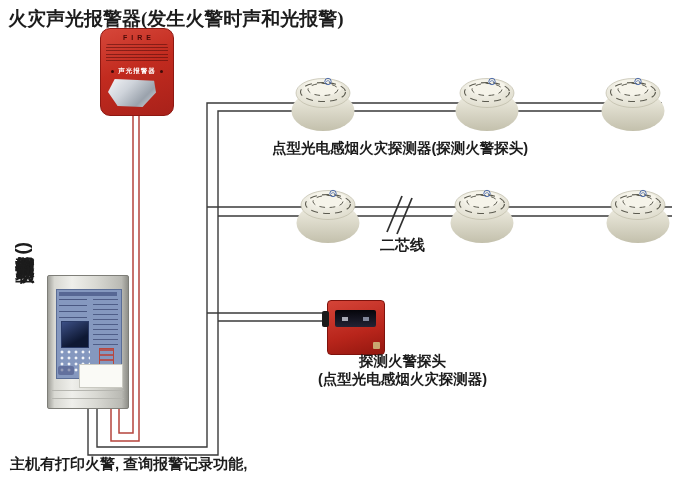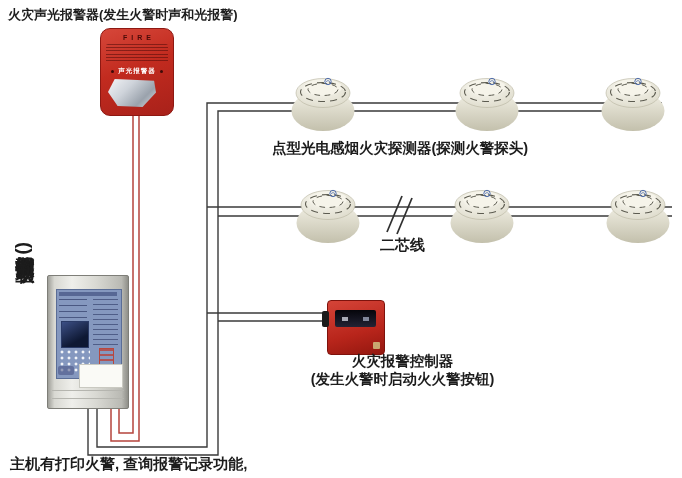--- a/index.html
+++ b/index.html
@@ -95,21 +95,21 @@
     background:rgba(70,80,130,.55);border-radius:2px;
   }
   .controller .printer{
     position:absolute;left:31px;top:88px;width:42px;height:22px;
     background:#fafaf6;border:1px solid #c9c9c1;
   }
   .controller .seam1{position:absolute;left:4px;right:4px;top:114px;height:1px;background:#b5b5af;}
   .controller .seam2{position:absolute;left:4px;right:4px;top:122px;height:1px;background:#b5b5af;}
 
   
-  .title-caption{left:8px;top:6px;font-size:13px;}
+  .title-caption{left:8px;top:6px;font-size:19px;font-family:Liberation Serif, serif;}
   .detector-caption{left:272px;top:139px;font-size:14.5px;}
   .wire-caption{left:380px;top:236px;font-size:15px;}
   .mcp-caption{left:285px;top:352px;width:235px;text-align:center;font-size:14.5px;line-height:18px;}
   .footer-caption{left:2px;top:455px;font-size:15px;margin-left:8px;}
   .controller-caption{
     left:12px;top:242px;height:228px;font-size:19px;
     writing-mode:vertical-rl;
   }
 </style>
 </head>
@@ -196,17 +196,17 @@
   <div class="logo-mark"></div>
   <div class="printer"></div>
   <div class="seam1"></div>
   <div class="seam2"></div>
 </div>
 
 <div class="abs caption title-caption">火灾声光报警器(发生火警时声和光报警)</div>
 <div class="abs caption detector-caption">点型光电感烟火灾探测器(探测火警探头)</div>
 <div class="abs caption wire-caption">二芯线</div>
 <div class="abs caption mcp-caption">
-  <div>火灾报警控制器</div>
-  <div>(发生火警时启动火火警按钮)</div>
+  <div>探测火警探头</div>
+  <div>(点型光电感烟火灾探测器)</div>
 </div>
 <div class="abs caption controller-caption">火灾报警控制器(联动型)</div>
 <div class="abs caption footer-caption">主机有打印火警, 查询报警记录功能,</div>
 
 </body></html>

